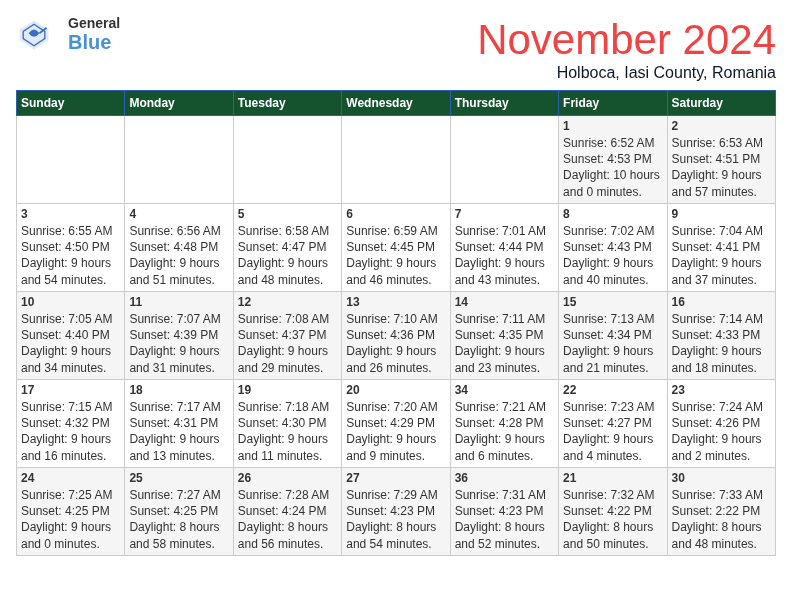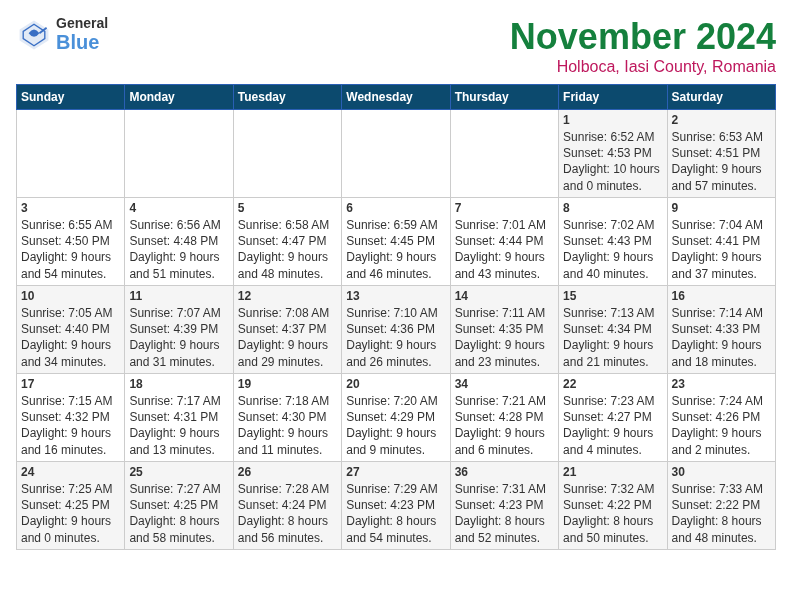--- a/index.html
+++ b/index.html
@@ -12,44 +12,44 @@
     }
     .header {
       display: flex;
       justify-content: space-between;
       align-items: flex-start;
       margin-bottom: 8px;
     }
     .logo {
       display: flex;
       align-items: center;
-      gap: 4px;
+      gap: 16px;
     }
     .logo-text {
       display: flex;
       flex-direction: column;
       line-height: 1.1;
     }
     .logo-general { font-size: 14px; font-weight: bold; color: #333; }
     .logo-blue { font-size: 20px; font-weight: bold; color: #4a90d9; }
     .logo-icon {
       width: 36px;
       height: 36px;
     }
     .title-block { text-align: right; }
-    .month-title { font-size: 36px; font-weight: bold; color: #15803d; }
-    .subtitle { font-size: 16px; color: #be185d; }
+    .month-title { font-size: 42px; font-weight: normal; color: #ef4444; }
+    .subtitle { font-size: 16px; color: #0f172a; }
 
     table {
       width: 100%;
       border-collapse: collapse;
       table-layout: fixed;
     }
     thead th {
-      background: #0c4a6e;
+      background: #14532d;
       color: #fff;
       font-size: 12px;
       font-weight: bold;
       padding: 5px 4px;
       text-align: left;
       border: 1px solid #2a5fb4;
     }
     tbody td {
       border: 1px solid #ccc;
       vertical-align: top;

